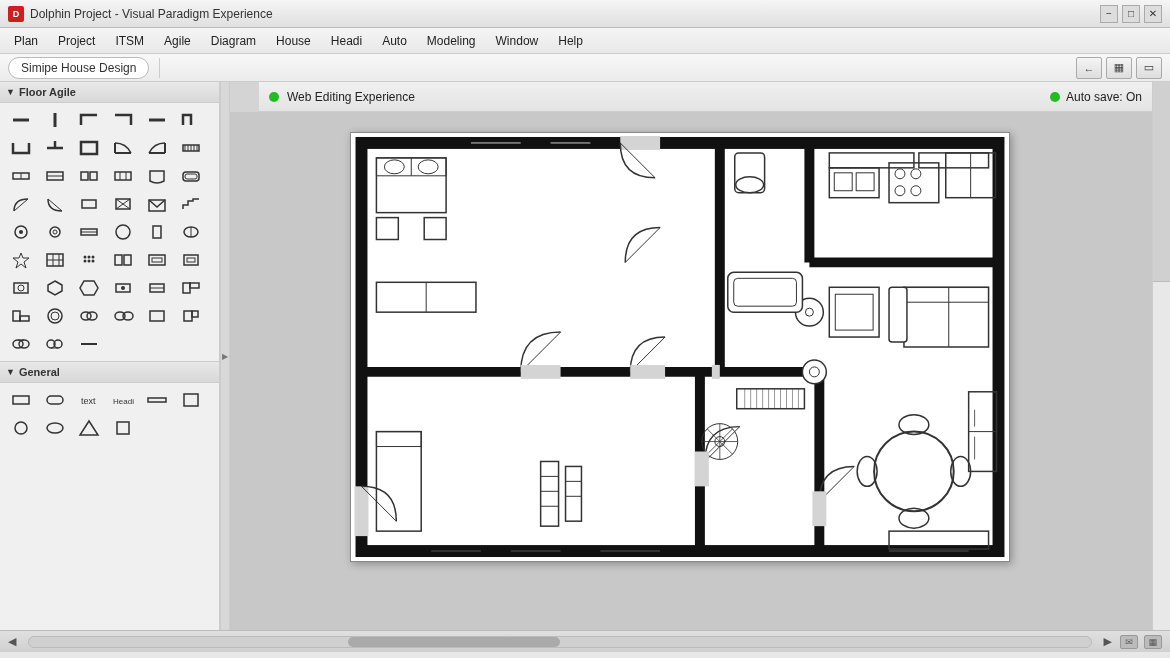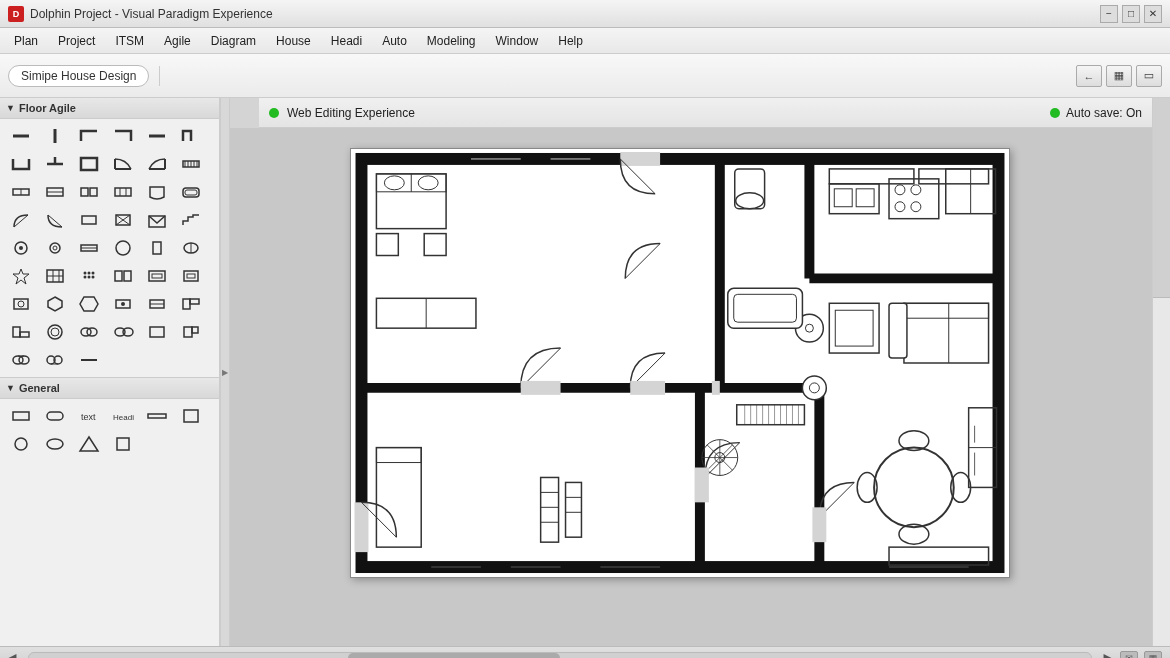--- a/index.html
+++ b/index.html
@@ -51,21 +51,21 @@
       padding: 3px 10px;
       font-size: 12px;
       color: #222;
       cursor: pointer;
       border-radius: 3px;
     }
 
     
     #toolbar {
       background: linear-gradient(to bottom, #f8f8f8, #ebebeb);
-      height: 44px;
+      height: 28px;
       display: flex;
       align-items: center;
       padding: 7px 8px;
       border-bottom: 1px solid #ccc;
       gap: 6px;
     }
     .diagram-name-pill {
       background: white;
       border: 1px solid #bbb;
       border-radius: 12px;

